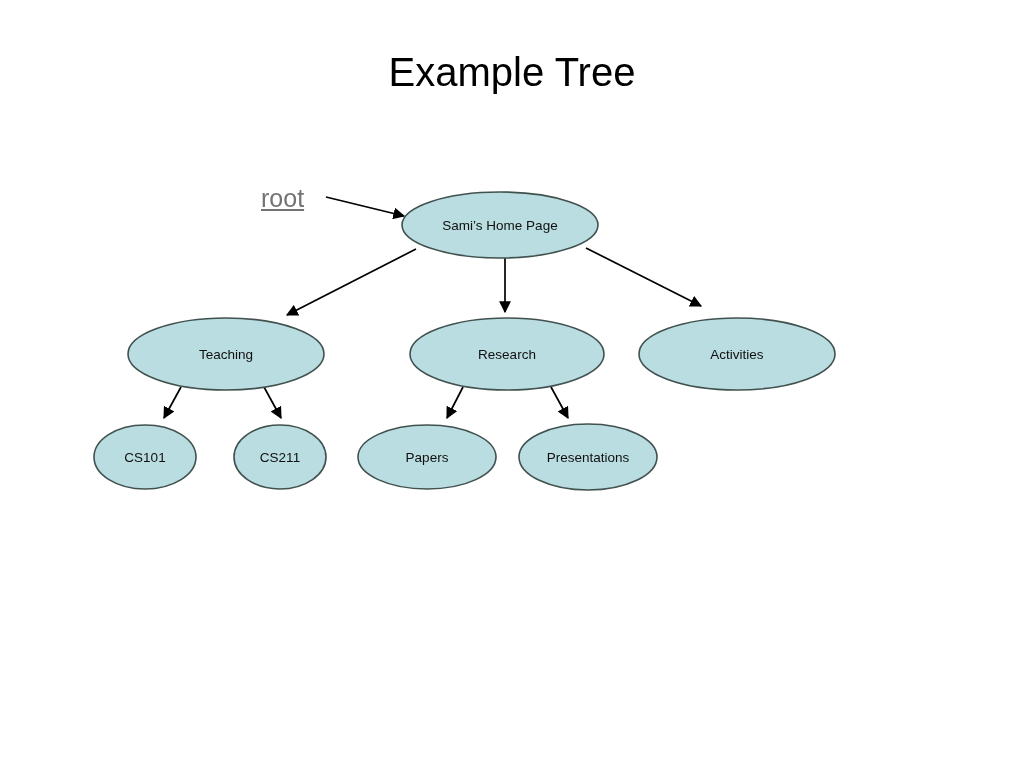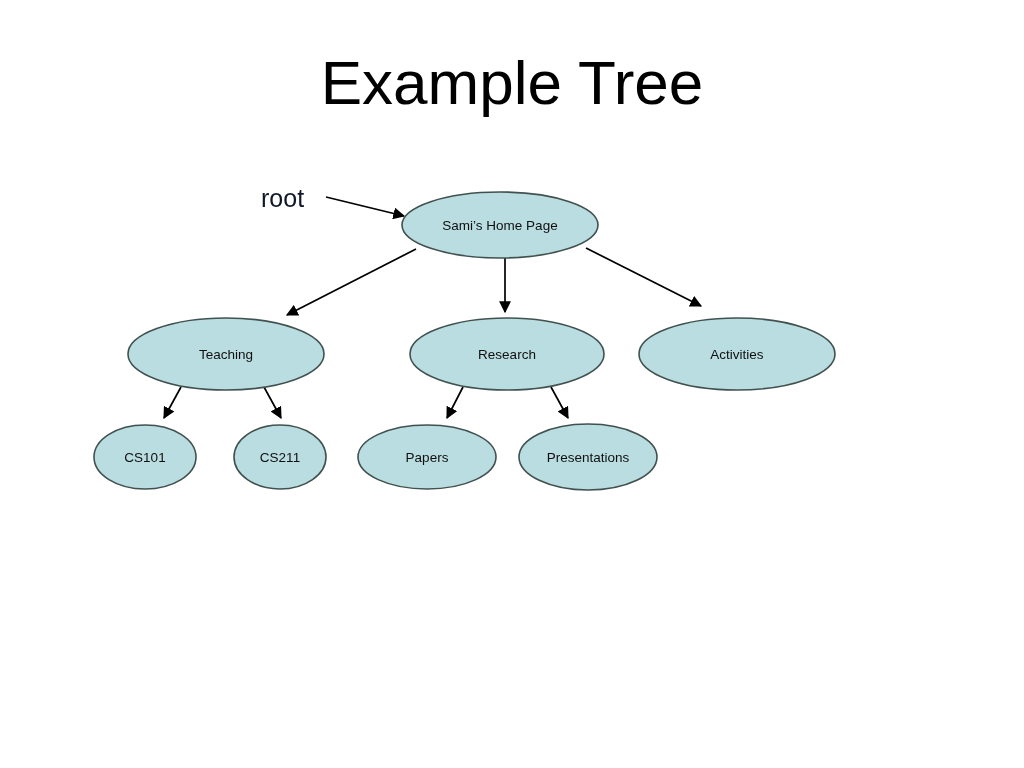--- a/index.html
+++ b/index.html
@@ -20,36 +20,37 @@
     width: 1024px;
     height: 768px;
     background: #ffffff;
   }
   #slide-title {
     position: absolute;
     left: 0;
     top: 52px;
     width: 1024px;
     text-align: center;
-    font-size: 62px;
+    font-size: 40px;
     font-weight: normal;
     line-height: 1;
     letter-spacing: 0px;
     color: #000000;
     white-space: nowrap;
   }
   
   #root-annotation {
     position: absolute;
     left: 261px;
     top: 186px;
     font-size: 25px;
     line-height: 1;
-    color: #0f172a;
+    color: #737373;
     white-space: nowrap;
+    text-decoration: underline;
   }
   
   #tree-canvas {
     position: absolute;
     left: 0;
     top: 0;
     width: 1024px;
     height: 768px;
   }
   .node-ellipse {

